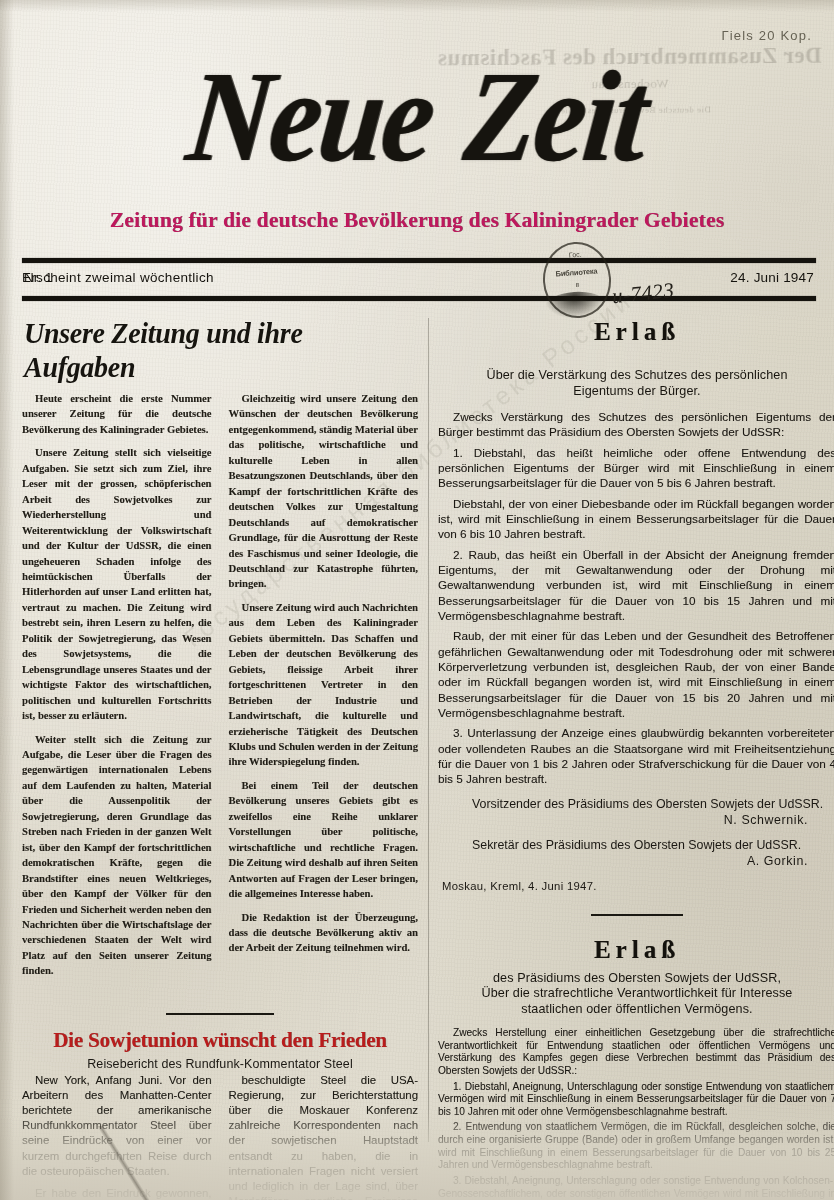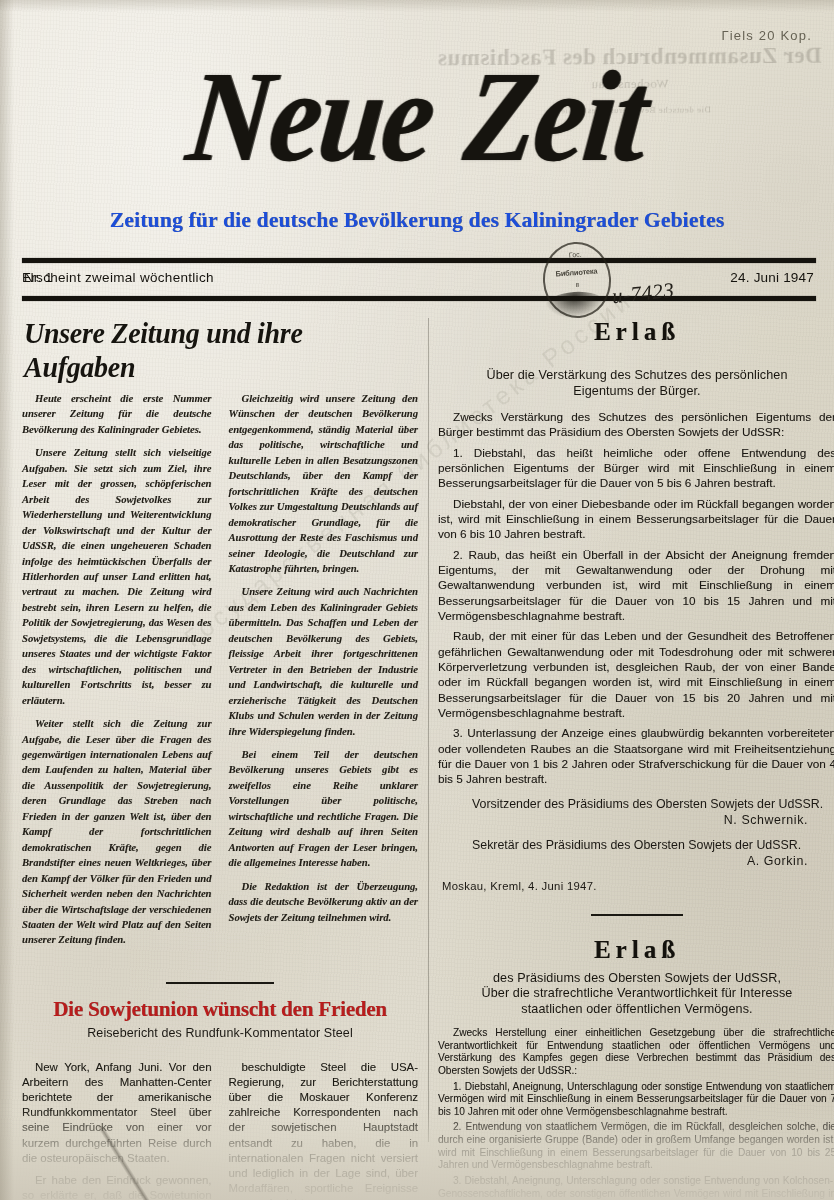--- a/index.html
+++ b/index.html
@@ -62,21 +62,21 @@
     font-size:116px;line-height:1;
     color:#16140f;
     letter-spacing:-2px;
     transform:skewX(-6deg) scaleY(1.12);
     text-shadow:1.2px .6px 0 rgba(20,18,12,.72), -.8px .4px 0 rgba(20,18,12,.45), 0 0 2px rgba(20,18,12,.30);
   }
   .masthead .gap{display:inline-block;width:34px;}
   .subtitle{
     position:absolute;left:0;right:0;top:208px;text-align:center;
     font-family:"Liberation Serif", serif;font-weight:700;
-    font-size:21.5px;color:#1d4ed8;letter-spacing:.2px;
+    font-size:21.5px;color:#be185d;letter-spacing:.2px;
     text-shadow:.5px .3px 0 rgba(25,22,16,.5);
   }
   .rule-thick{
     position:absolute;left:22px;right:18px;height:5px;background:#15130e;
     box-shadow:0 0 1px rgba(0,0,0,.5);
   }
   .rule-a{top:258px;}
   .rule-b{top:296px;height:5px;}
   .issueline{
     position:absolute;left:22px;right:18px;top:264px;height:35px;
@@ -115,38 +115,38 @@
 
   
   .lead-title{
     font-family:"Liberation Serif", serif;font-style:italic;font-weight:700;
     font-size:28px;color:#16140f;letter-spacing:-.3px;margin:0 0 9px 2px;
     transform:scaleY(1.06);transform-origin:left center;
   }
   .two{display:flex;gap:17px;}
   .two > div{flex:1;}
   .it{
-    font-family:"Liberation Serif", serif;font-style:italic;font-weight:700;
+    font-family:"Liberation Serif", serif;font-weight:700;
     font-size:10.6px;line-height:1.46;color:#201d16;
     text-align:justify;margin:0 0 8px 0;
     text-shadow:.3px .2px 0 rgba(30,27,20,.28);
   }
   .it.ind{text-indent:13px;}
 
   
   .sep{width:108px;height:2px;background:#1a1812;margin:26px auto 13px auto;}
   .hl-serif{
     font-family:"Liberation Serif", serif;font-weight:700;
     font-size:21px;color:#b91c1c;text-align:center;letter-spacing:-.2px;
     margin:0 0 4px 0;
     text-shadow:.5px .3px 0 rgba(22,19,14,.45);
   }
   .hl-sub{
     font-family:"Liberation Sans", sans-serif;font-size:12.5px;color:#1b1813;
-    text-align:center;margin:0 0 20px 0;letter-spacing:.1px;
+    text-align:center;margin:0 0 2px 0;letter-spacing:.1px;
   }
   .sans{
     font-family:"Liberation Sans", sans-serif;
     font-size:11.4px;line-height:1.33;color:#1c1a14;
     text-align:justify;margin:0 0 7px 0;
     text-shadow:.25px .15px 0 rgba(28,26,20,.30);
   }
   .sans.ind{text-indent:13px;}
 
   
@@ -243,21 +243,21 @@
       <div class="two">
         <div>
           <p class="it ind">Heute erscheint die erste Nummer unserer Zeitung für die deutsche Bevölkerung des Kaliningrader Gebietes.</p>
           <p class="it ind">Unsere Zeitung stellt sich vielseitige Aufgaben. Sie setzt sich zum Ziel, ihre Leser mit der grossen, schöpferischen Arbeit des Sowjetvolkes zur Wiederherstellung und Weiterentwicklung der Volkswirtschaft und der Kultur der UdSSR, die einen ungeheueren Schaden infolge des heimtückischen Überfalls der Hitlerhorden auf unser Land erlitten hat, vertraut zu machen. Die Zeitung wird bestrebt sein, ihren Lesern zu helfen, die Politik der Sowjetregierung, das Wesen des Sowjetsystems, die die Lebensgrundlage unseres Staates und der wichtigste Faktor des wirtschaftlichen, politischen und kulturellen Fortschritts ist, besser zu erläutern.</p>
           <p class="it ind">Weiter stellt sich die Zeitung zur Aufgabe, die Leser über die Fragen des gegenwärtigen internationalen Lebens auf dem Laufenden zu halten, Material über die Aussenpolitik der Sowjetregierung, deren Grundlage das Streben nach Frieden in der ganzen Welt ist, über den Kampf der fortschrittlichen demokratischen Kräfte, gegen die Brandstifter eines neuen Weltkrieges, über den Kampf der Völker für den Frieden und Sicherheit werden neben den Nachrichten über die Wirtschaftslage der verschiedenen Staaten der Welt wird Platz auf den Seiten unserer Zeitung finden.</p>
         </div>
         <div>
           <p class="it ind">Gleichzeitig wird unsere Zeitung den Wünschen der deutschen Bevölkerung entgegenkommend, ständig Material über das politische, wirtschaftliche und kulturelle Leben in allen Besatzungszonen Deutschlands, über den Kampf der fortschrittlichen Kräfte des deutschen Volkes zur Umgestaltung Deutschlands auf demokratischer Grundlage, für die Ausrottung der Reste des Faschismus und seiner Ideologie, die Deutschland zur Katastrophe führten, bringen.</p>
           <p class="it ind">Unsere Zeitung wird auch Nachrichten aus dem Leben des Kaliningrader Gebiets übermitteln. Das Schaffen und Leben der deutschen Bevölkerung des Gebiets, fleissige Arbeit ihrer fortgeschrittenen Vertreter in den Betrieben der Industrie und Landwirtschaft, die kulturelle und erzieherische Tätigkeit des Deutschen Klubs und Schulen werden in der Zeitung ihre Widerspiegelung finden.</p>
           <p class="it ind">Bei einem Teil der deutschen Bevölkerung unseres Gebiets gibt es zweifellos eine Reihe unklarer Vorstellungen über politische, wirtschaftliche und rechtliche Fragen. Die Zeitung wird deshalb auf ihren Seiten Antworten auf Fragen der Leser bringen, die allgemeines Interesse haben.</p>
-          <p class="it ind">Die Redaktion ist der Überzeugung, dass die deutsche Bevölkerung aktiv an der Sowjets der Zeitung teilnehmen wird.</p>
+          <p class="it ind">Die Redaktion ist der Überzeugung, dass die deutsche Bevölkerung aktiv an der Arbeit der Zeitung teilnehmen wird.</p>
         </div>
       </div>
 
       <div class="sep"></div>
 
       <h2 class="hl-serif">Die Sowjetunion wünscht den Frieden</h2>
       <div class="hl-sub">Reisebericht des Rundfunk-Kommentator Steel</div>
 
       <div class="two">
         <div>

